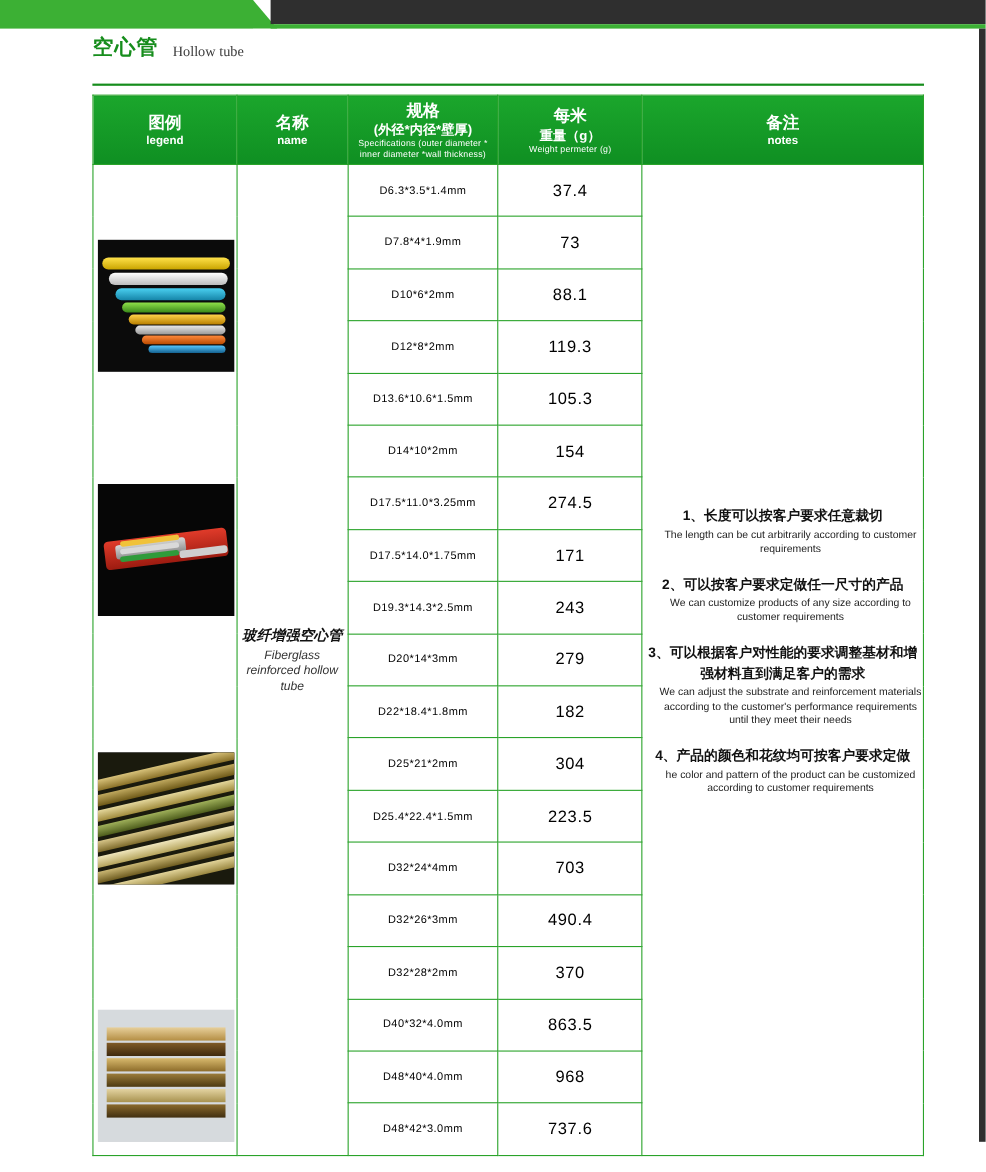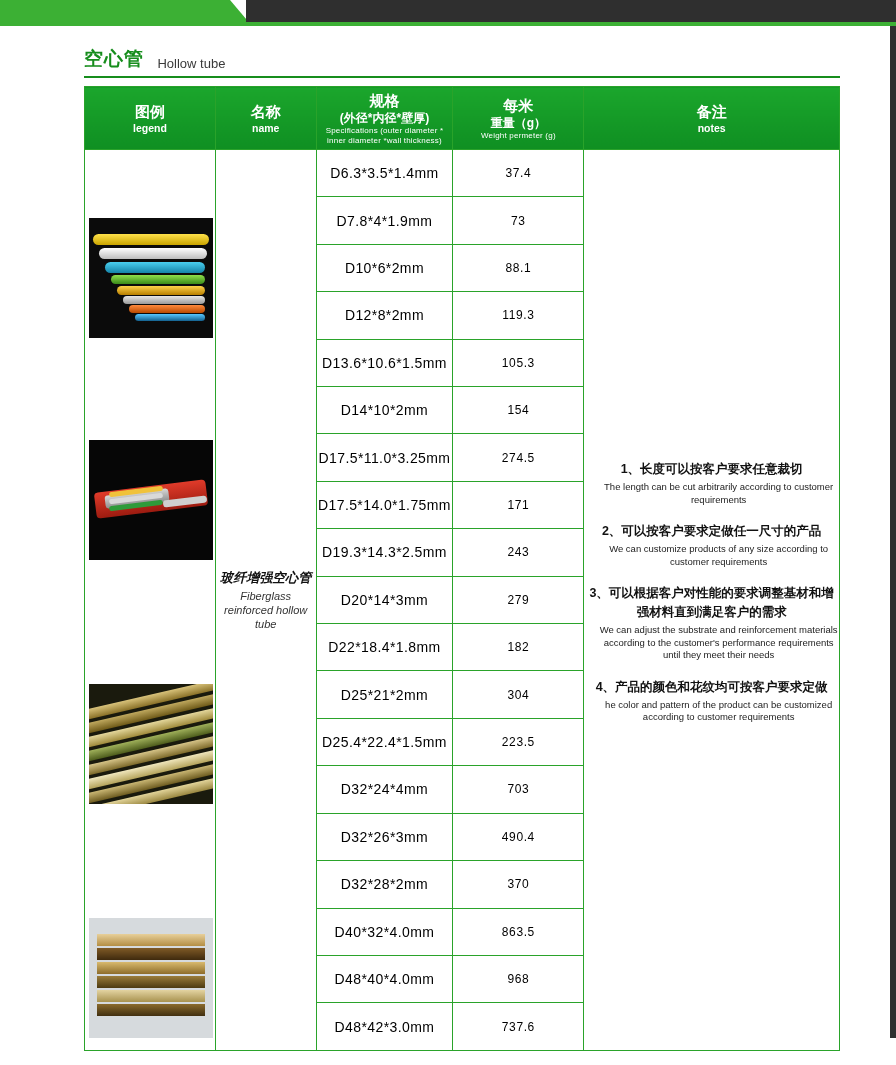--- a/index.html
+++ b/index.html
@@ -65,22 +65,23 @@
     position: absolute;
     left: 0; bottom: 0;
     width: 896px;
     height: 9px;
     background: #ffffff;
   }
 
   
   .title-wrap {
     position: absolute;
-    left: 84px; top: 46px;
+    left: 84px; top: 30px;
     width: 760px;
+    font-family: Liberation Serif, serif;
   }
   .title-cn {
     display: inline-block;
     font-size: 19px;
     font-weight: bold;
     color: #168d1c;
     letter-spacing: 1px;
     vertical-align: bottom;
   }
   .title-en {
@@ -151,28 +152,28 @@
   }
 
   .col-legend { width: 130px; }
   .col-name   { width: 100px; }
   .col-spec   { width: 136px; }
   .col-weight { width: 130px; }
   .col-notes  { width: 254px; }
 
   td.spec-cell {
     height: 46px;
-    font-size: 14px;
+    font-size: 10px;
     color: #000;
     letter-spacing: 0.4px;
     margin-left: 18px;
   }
   td.weight-cell {
     height: 46px;
-    font-size: 12px;
+    font-size: 15px;
     color: #000;
     letter-spacing: 0.6px;
   }
 
   
   td.legend-cell {
     background: #ffffff;
     vertical-align: top;
     padding: 0;
   }

